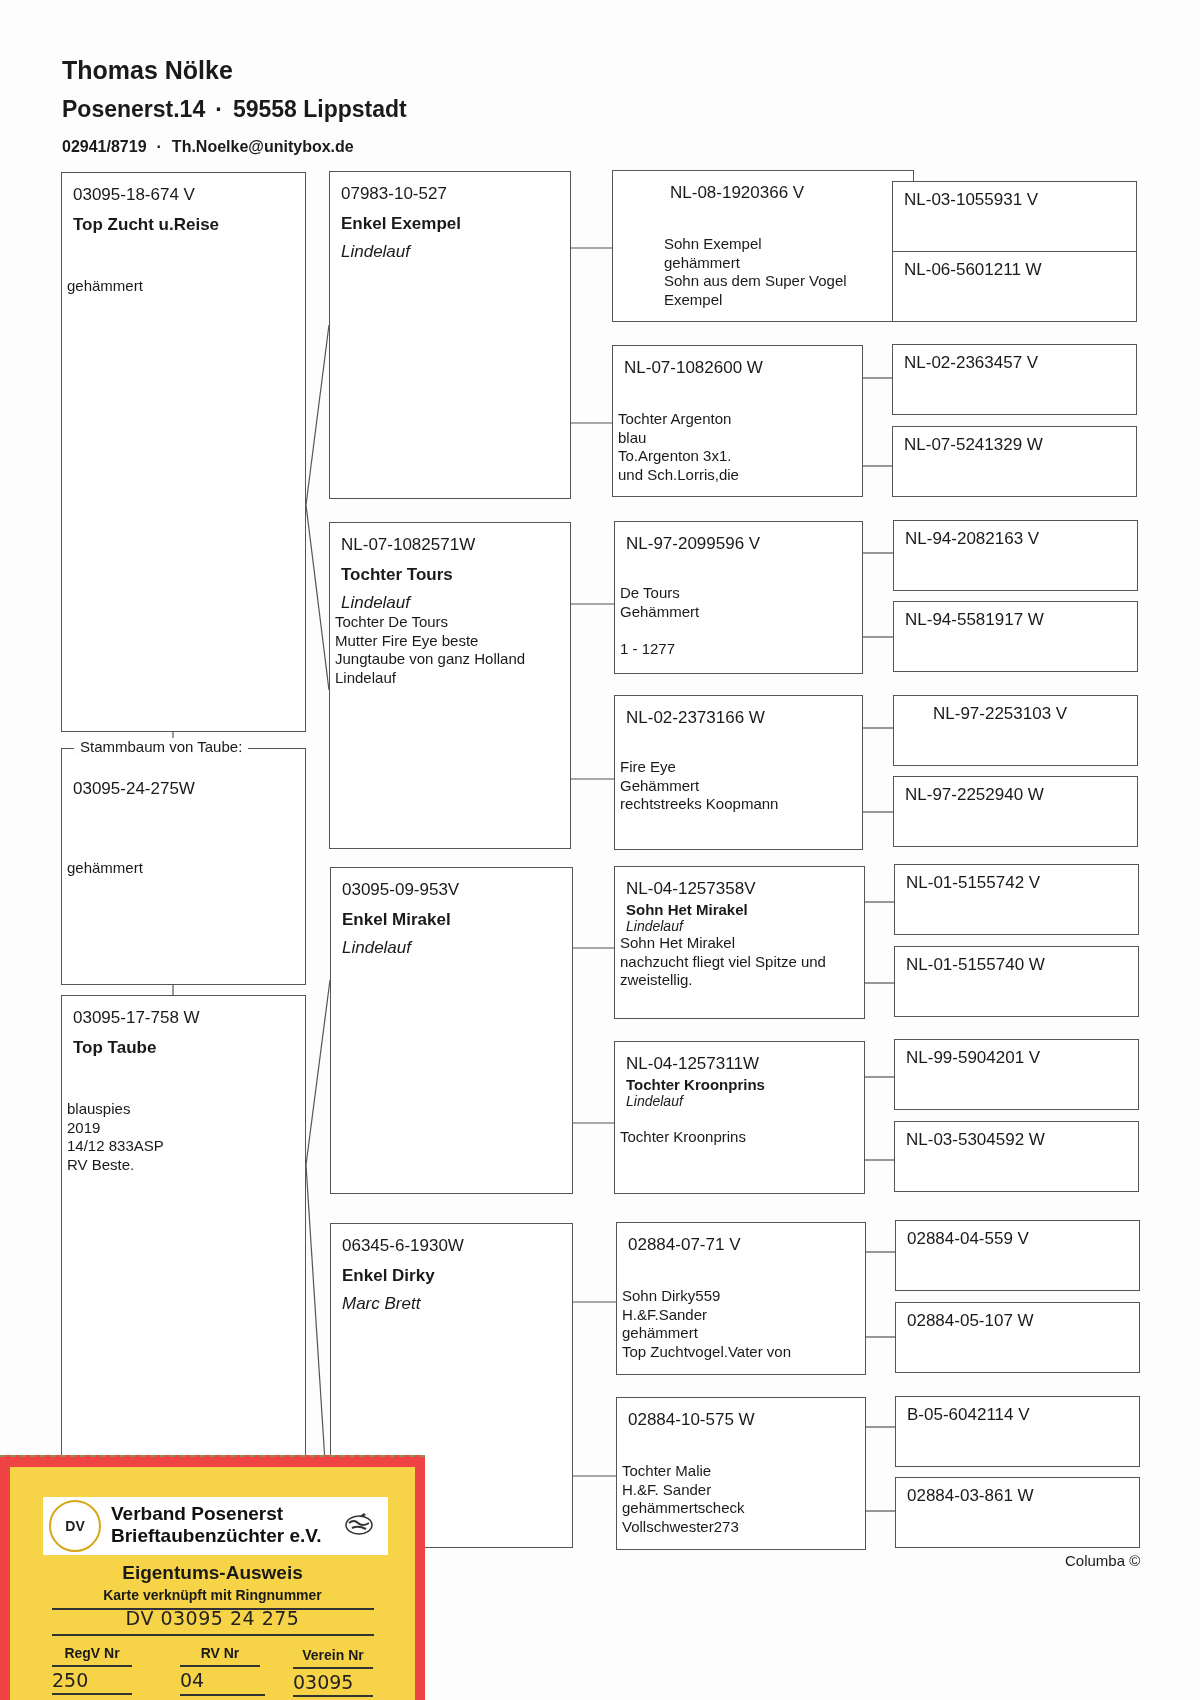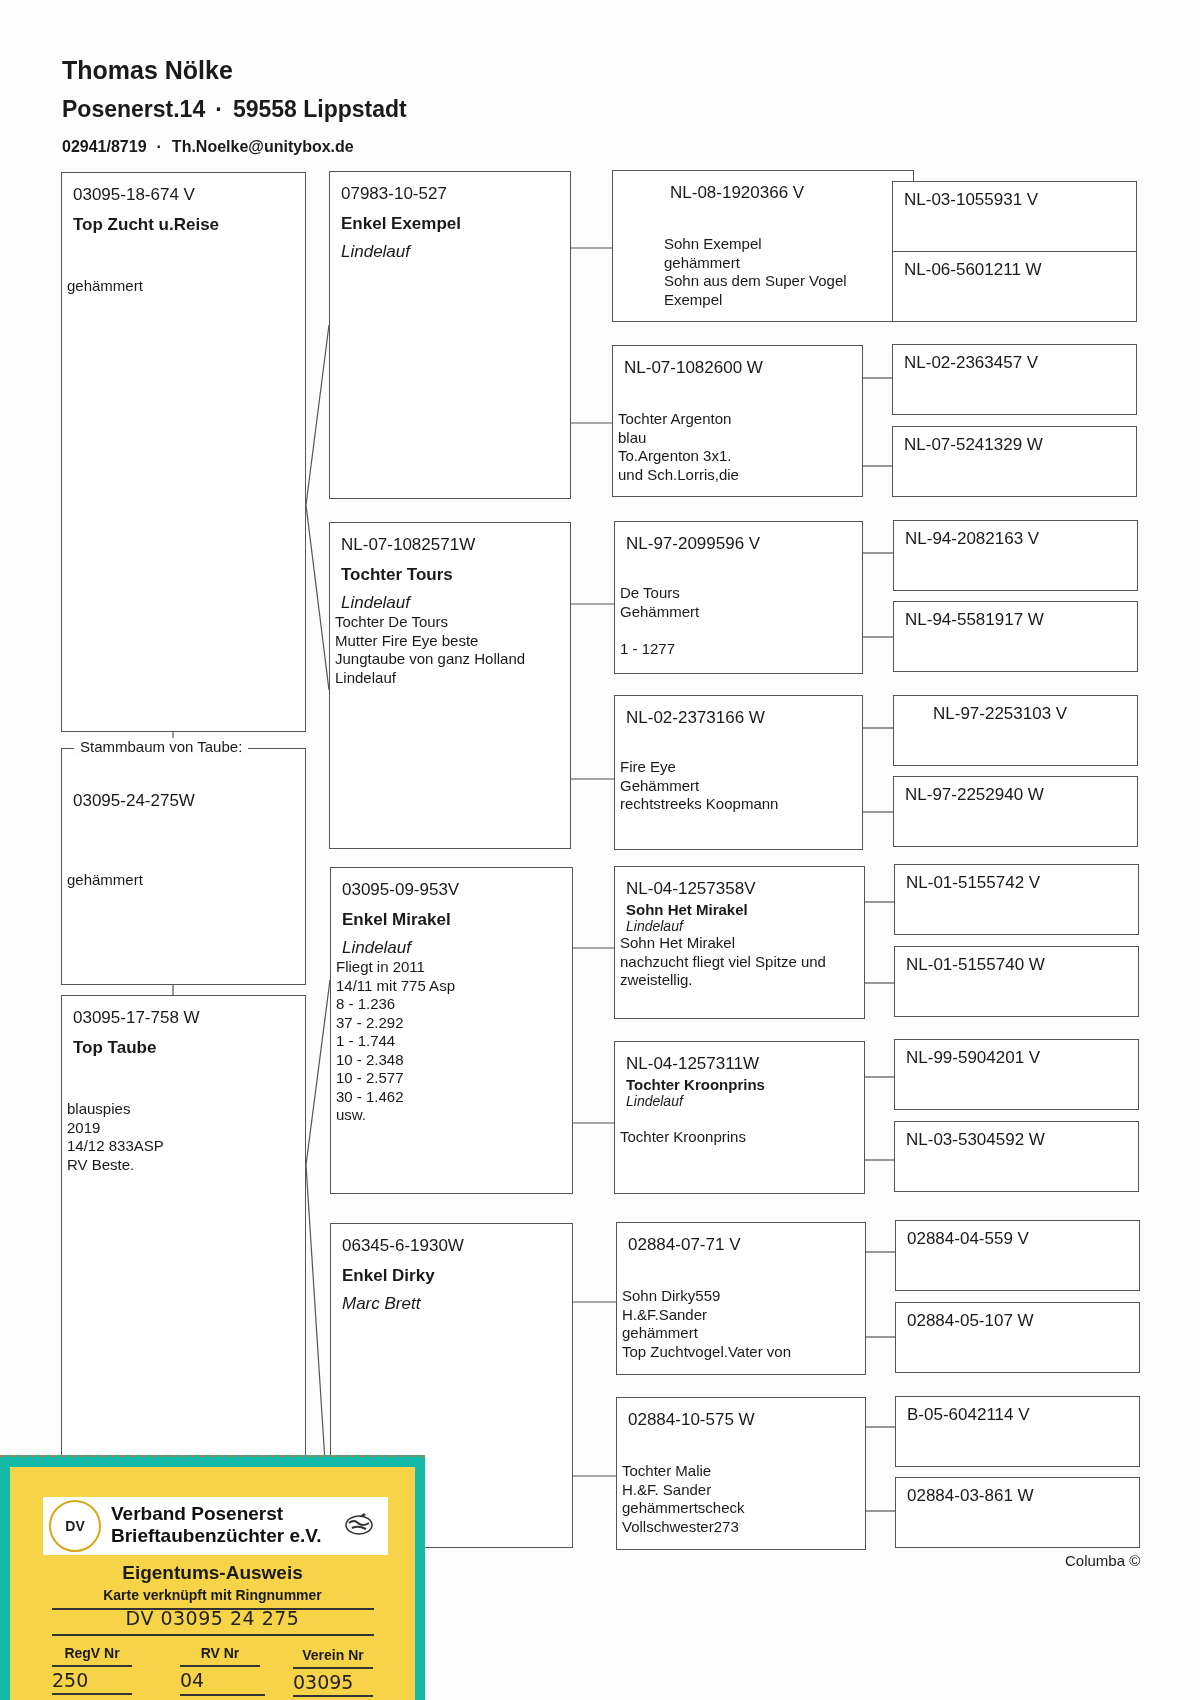--- a/index.html
+++ b/index.html
@@ -30,21 +30,21 @@
     .legend-label {
       position: absolute; left: 74px; top: 738px; font-size: 15px;
       background: #fdfdfd; padding: 0 6px; z-index: 2;
     }
 
     .columba { position: absolute; left: 1065px; top: 1552px; font-size: 15px; }
 
     
     .card {
       position: absolute; left: 0; top: 1455px; width: 425px; height: 245px;
-      background: #14b8a6; box-sizing: border-box;
+      background: #ef4444; box-sizing: border-box;
       border-top: 2px dashed #9a8a5a;
     }
     .card-inner {
       position: absolute; left: 10px; top: 10px; right: 10px; bottom: 0;
       background: #f7d447;
     }
     .card-logo-strip {
       position: absolute; left: 43px; top: 40px; width: 345px; height: 58px;
       background: #fff;
     }
@@ -121,21 +121,21 @@
 </div>
 
 <div class="box" style="left:61px;top:172px;width:245px;height:560px;">
   <div class="ring">03095-18-674 V</div>
   <div class="name">Top Zucht u.Reise</div>
   <div class="notes" style="margin-top:42px;">gehämmert</div>
 </div>
 
 <div class="legend-label">Stammbaum von Taube:</div>
 <div class="box" style="left:61px;top:748px;width:245px;height:237px;">
-  <div class="ring" style="margin-top:42px;">03095-24-275W</div>
+  <div class="ring" style="margin-top:30px;">03095-24-275W</div>
   <div class="notes" style="margin-top:60px;">gehämmert</div>
 </div>
 
 <div class="box" style="left:61px;top:995px;width:245px;height:465px;">
   <div class="ring">03095-17-758 W</div>
   <div class="name">Top Taube</div>
   <div class="notes" style="margin-top:42px;">blauspies
 2019
 14/12 833ASP
 RV Beste.</div>
@@ -153,29 +153,20 @@
   <div class="breeder">Lindelauf</div>
   <div class="notes">Tochter De Tours
 Mutter Fire Eye beste
 Jungtaube von ganz Holland
 Lindelauf</div>
 </div>
 <div class="box" style="left:330px;top:867px;width:243px;height:327px;">
   <div class="ring">03095-09-953V</div>
   <div class="name">Enkel Mirakel</div>
   <div class="breeder">Lindelauf</div>
-  <div class="notes">Fliegt in 2011
-14/11 mit 775 Asp
-  8 - 1.236
-37 - 2.292
-  1 - 1.744
-10 - 2.348
-10 - 2.577
-30 - 1.462
-usw.</div>
 </div>
 <div class="box" style="left:330px;top:1223px;width:243px;height:325px;">
   <div class="ring">06345-6-1930W</div>
   <div class="name">Enkel Dirky</div>
   <div class="breeder">Marc Brett</div>
   <div class="notes"></div>
 </div>
 
 <div class="box" style="left:612px;top:170px;width:302px;height:152px;padding-left:46px;">
   <div class="ring">NL-08-1920366 V</div>

